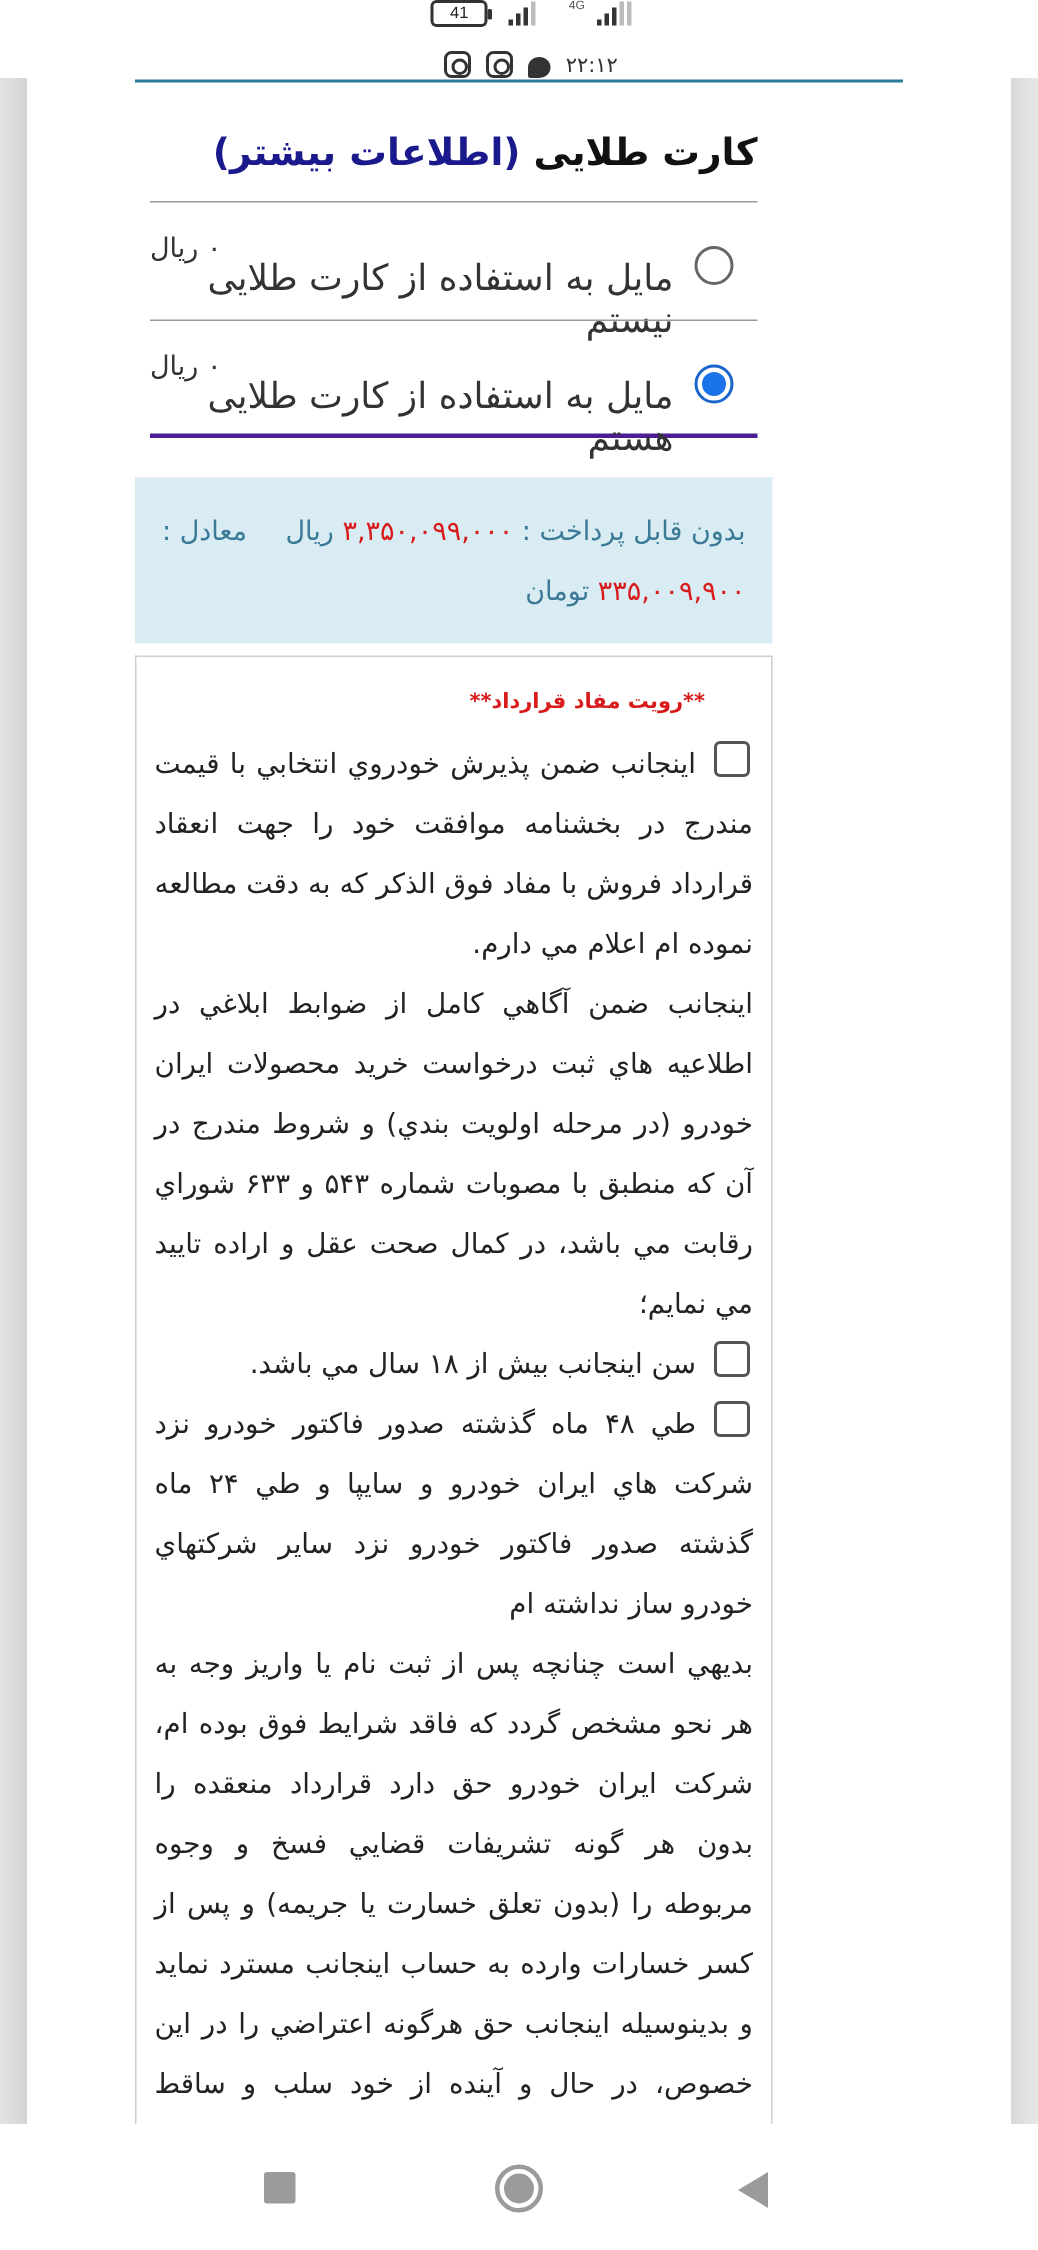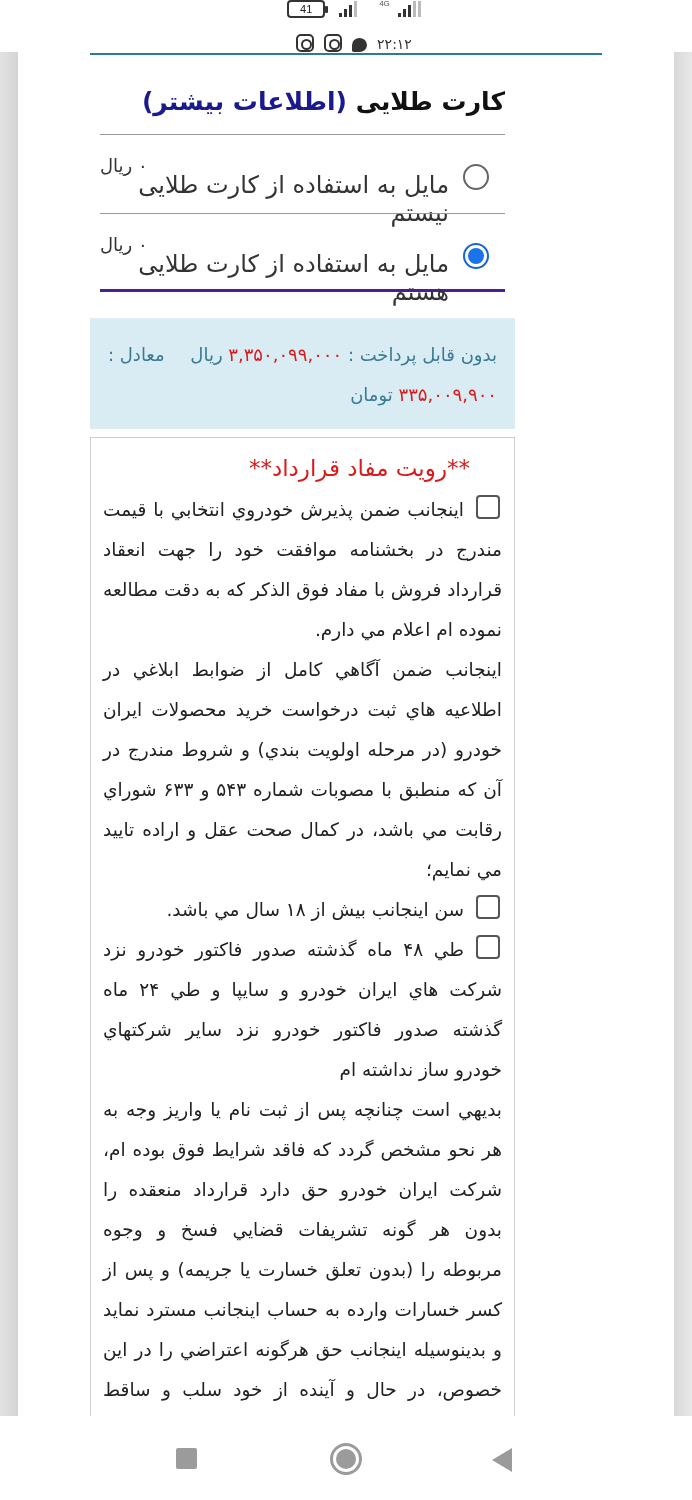--- a/index.html
+++ b/index.html
@@ -33,21 +33,21 @@
     .radio.checked { border: 2px solid #1a66cc; }
     .radio.checked::after { content: ""; position: absolute; left: 3px; top: 3px; width: 16px; height: 16px; border-radius: 50%; background: #1a73e8; }
     .option-label { position: absolute; right: 56px; top: 36px; font-size: 24px; color: #333; }
     .option-price { position: absolute; left: 0; top: 20px; font-size: 18px; color: #333; }
 
     .pay-box { margin-top: 26px; background: #d9ecf3; border-top: 1px solid #e2eef3; padding: 16px 18px 14px 18px; font-size: 18px; line-height: 40px; color: #3a7a96; }
     .pay-line1 { display: flex; justify-content: space-between; }
     .red { color: #d81b1b; }
 
     .contract-box { margin-top: 8px; border: 1px solid #cfcfcf; border-bottom: none; padding: 14px 12px 0 12px; height: 990px; overflow: hidden; font-size: 18.5px; line-height: 40px; color: #222; }
-    .contract-title { color: #d81b1b; font-weight: normal; font-size: 23px; padding-right: 32px; line-height: 32px; margin-bottom: 6px; }
+    .contract-title { color: #d81b1b; font-weight: bold; font-size: 14px; padding-right: 32px; line-height: 32px; margin-bottom: 6px; }
     .cb { display: inline-block; width: 24px; height: 24px; border: 2px solid #555; border-radius: 4px; vertical-align: -3px; margin-left: 12px; margin-right: 2px; }
     .para { text-align: justify; text-align-last: right; }
     .bold { font-weight: normal; }
 
     .nav-bar { position: absolute; left: 0; top: 1416px; width: 692px; height: 84px; background: #fff; display: flex; justify-content: center; align-items: center; gap: 0; }
     .nav-square { position: absolute; left: 176px; top: 32px; width: 21px; height: 21px; background: #9b9b9b; border-radius: 2px; }
     .nav-home { position: absolute; left: 330px; top: 27px; width: 32px; height: 32px; border: 3px solid #9b9b9b; border-radius: 50%; }
     .nav-home::after { content: ""; position: absolute; left: 3px; top: 3px; width: 20px; height: 20px; background: #9b9b9b; border-radius: 50%; }
     .nav-back { position: absolute; left: 492px; top: 32px; width: 0; height: 0; border-top: 12px solid transparent; border-bottom: 12px solid transparent; border-right: 20px solid #9b9b9b; }
   </style>

